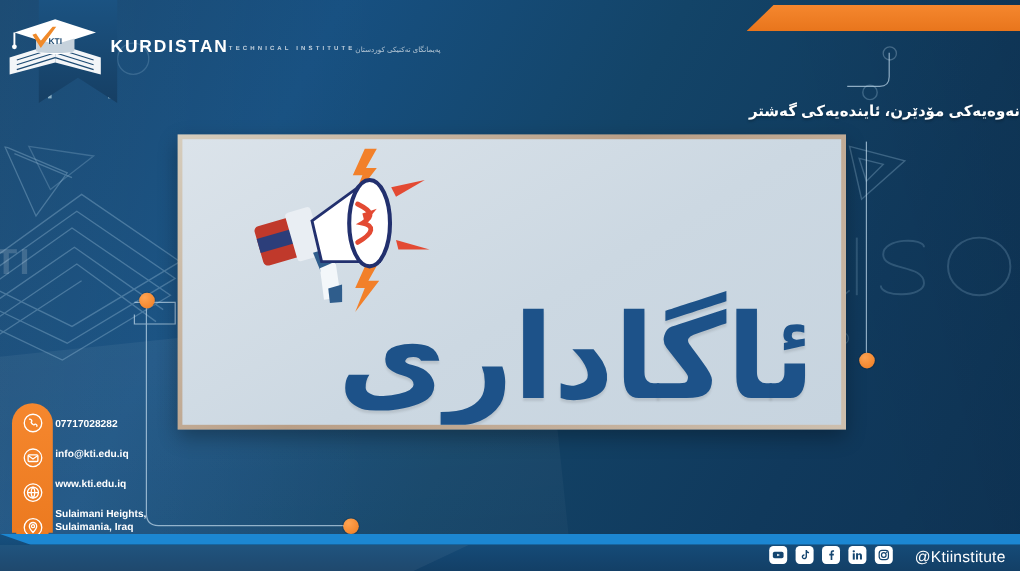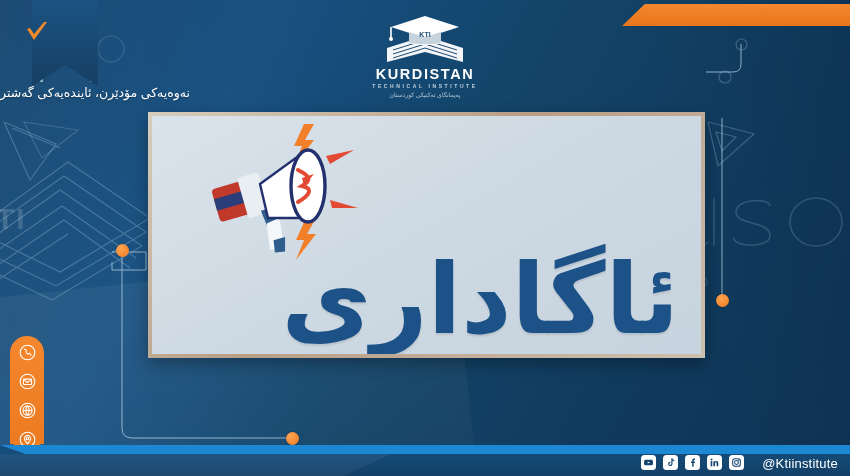--- a/index.html
+++ b/index.html
@@ -83,38 +83,38 @@
   .tr-banner-shadow{
     position:absolute; right:0; top:4px; width:238px; height:30px;
     background:rgba(0,0,0,.22);
     clip-path:polygon(9% 0,100% 0,100% 100%,0 100%);
     z-index:-1;
   }
 
   
   .logo{
     position:absolute; left:0; right:0; top:12px;
-    display:flex; flex-direction:column; align-items:center;
+    display:flex; flex-direction:row; align-items:center;
   }
   .logo-mark{ width:92px; height:56px; }
   .logo-name{
     color:#fff; font-size:14.5px; font-weight:700; letter-spacing:1.6px;
     margin-top:-2px;
   }
   .logo-sub{
     color:rgba(255,255,255,.72); font-size:5px; font-weight:700; letter-spacing:2.6px;
     margin-top:1px;
   }
   .logo-krd{
     color:rgba(255,255,255,.66); font-size:6px; margin-top:2px; letter-spacing:.4px;
     direction:rtl;
   }
   .tagline{
-    position:absolute; left:0; right:0; top:85px; text-align:left;
-    color:#ffffff; font-size:12.5px; font-weight:400; direction:rtl;
+    position:absolute; left:0; right:0; top:85px; text-align:right;
+    color:#ffffff; font-size:12.5px; font-weight:700; direction:rtl;
     text-shadow:0 1px 2px rgba(0,0,0,.25);
   }
 
   
   .wires{ position:absolute; inset:0; }
   .dot{
     position:absolute; width:13px; height:13px; border-radius:50%;
     background:radial-gradient(circle at 34% 30%,#ffa452,#ef7b20);
     box-shadow:0 0 0 1px rgba(0,0,0,.12);
   }
@@ -378,20 +378,27 @@
     </span>
     <span class="c-ico">
       <svg viewBox="0 0 20 20" width="17" height="17" fill="none" stroke="#fff" stroke-width="1.3">
         <circle cx="10" cy="10" r="8.6"></circle>
         <path d="M10 5.2 C7.9 5.2 6.4 6.8 6.4 8.8 C6.4 11.2 10 15 10 15 C10 15 13.6 11.2 13.6 8.8 C13.6 6.8 12.1 5.2 10 5.2 Z"></path>
         <circle cx="10" cy="8.8" r="1.5"></circle>
       </svg>
     </span>
   </div>
 
+  <div class="contact-text">
+    <div>07717028282</div>
+    <div>info@kti.edu.iq</div>
+    <div>www.kti.edu.iq</div>
+    <div class="addr" style="white-space:pre-line">Sulaimani Heights,
+Sulaimania, Iraq</div>
+  </div>
 
   <div class="bottom-bar">
     <div class="bottom-accent2"></div>
   </div>
   <div class="bottom-accent"></div>
 
   <div class="social">
     <span class="s-ico">
       <svg viewBox="0 0 16 16" width="11" height="11">
           <rect x="1.5" y="4" width="13" height="8" rx="2.2" fill="#14456f"></rect>

